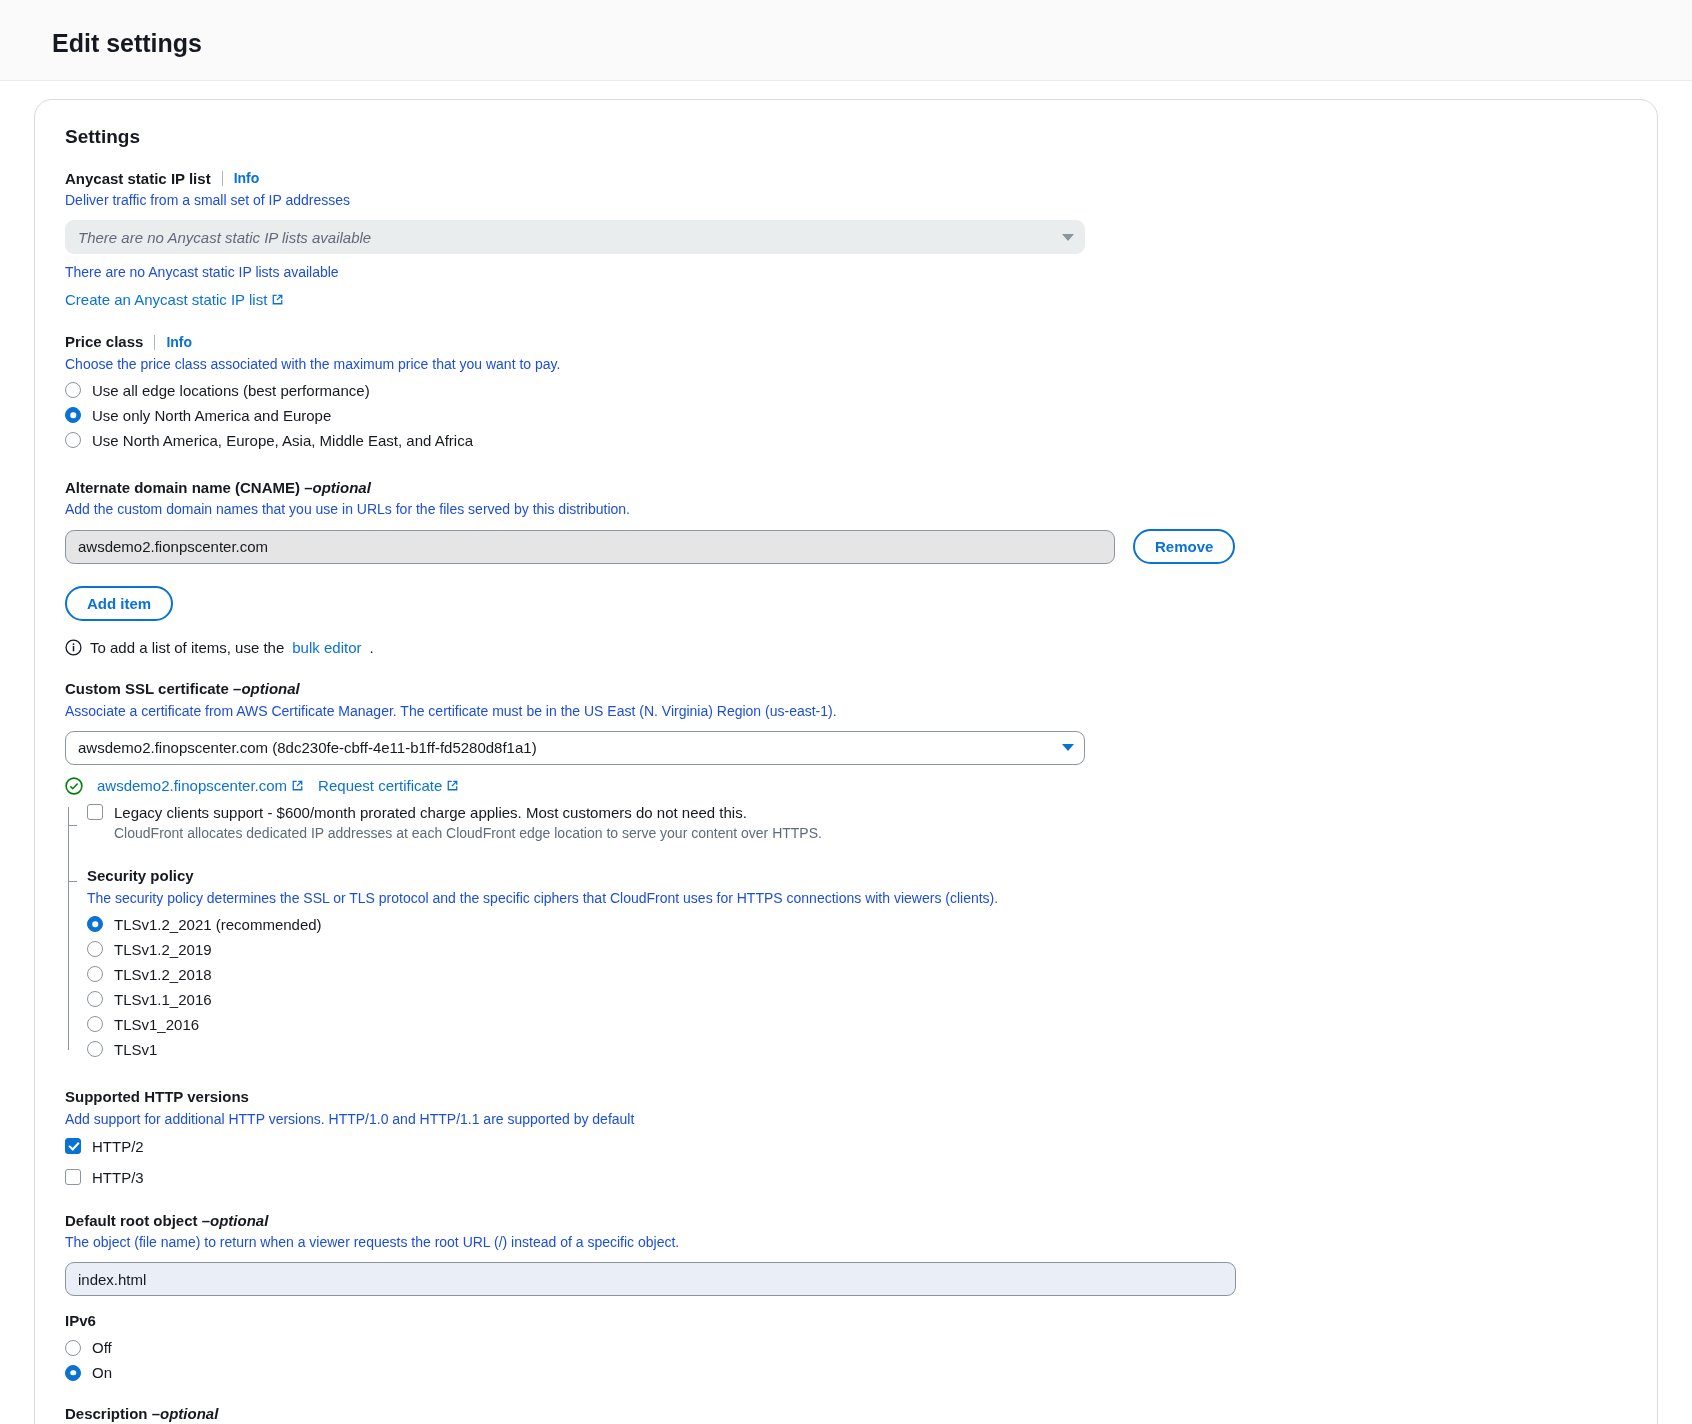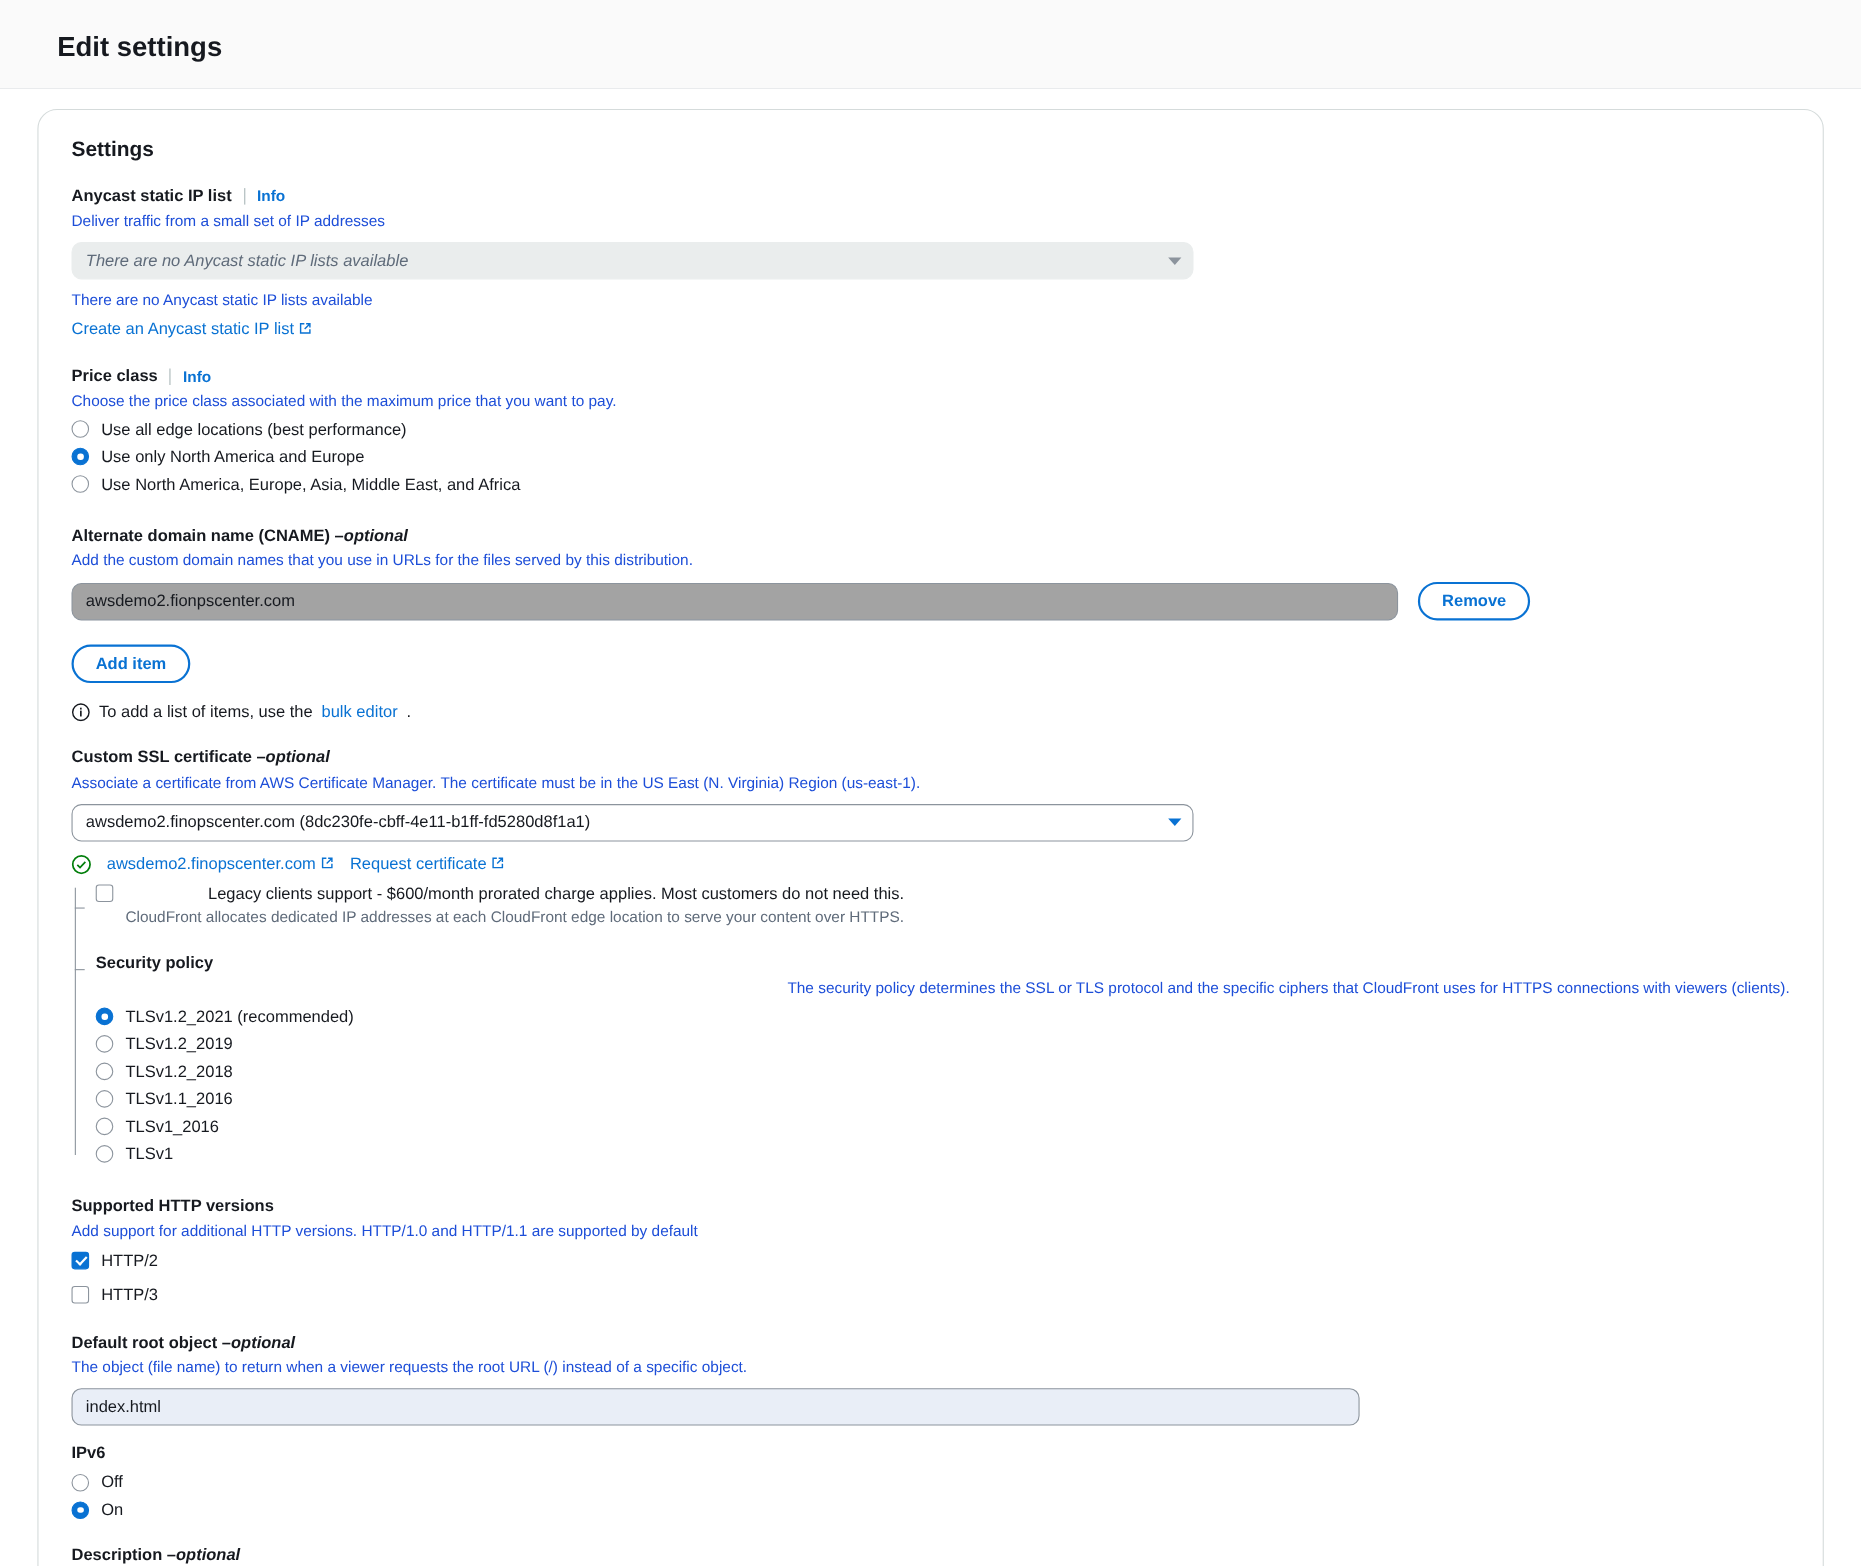--- a/index.html
+++ b/index.html
@@ -74,25 +74,25 @@
   }
   .field-desc {
     font-size: 14px;
     color: #1d4ed8;
     margin-top: 3px;
     line-height: 1.35;
   }
 
   
   .txt-input {
-    width: 1206px;
+    width: 1050px;
     height: 34px;
     border: 1px solid #8c949d;
     border-radius: 9px;
-    background: #a3a3a3;
+    background: #e5e5e5;
     font-family: "Liberation Sans", sans-serif;
     font-size: 15px;
     color: #16191f;
     padding: 0 12px;
     outline: none;
   }
   .txt-input.filled-blue { background: #e9eef7; }
 
   .select-box {
     width: 1020px;
@@ -234,21 +234,20 @@
     gap: 14px;
     margin-top: 12px;
   }
   .cert-row .ok-icon { flex: none; }
 
   
   .nested {
     position: relative;
     margin-top: 0;
     padding-left: 22px;
-    text-align: right;
   }
   .nested::before {
     content: "";
     position: absolute;
     left: 3px; top: 4px; bottom: 8px;
     width: 1px;
     background: #8c949d;
   }
   .tick {
     position: absolute;

